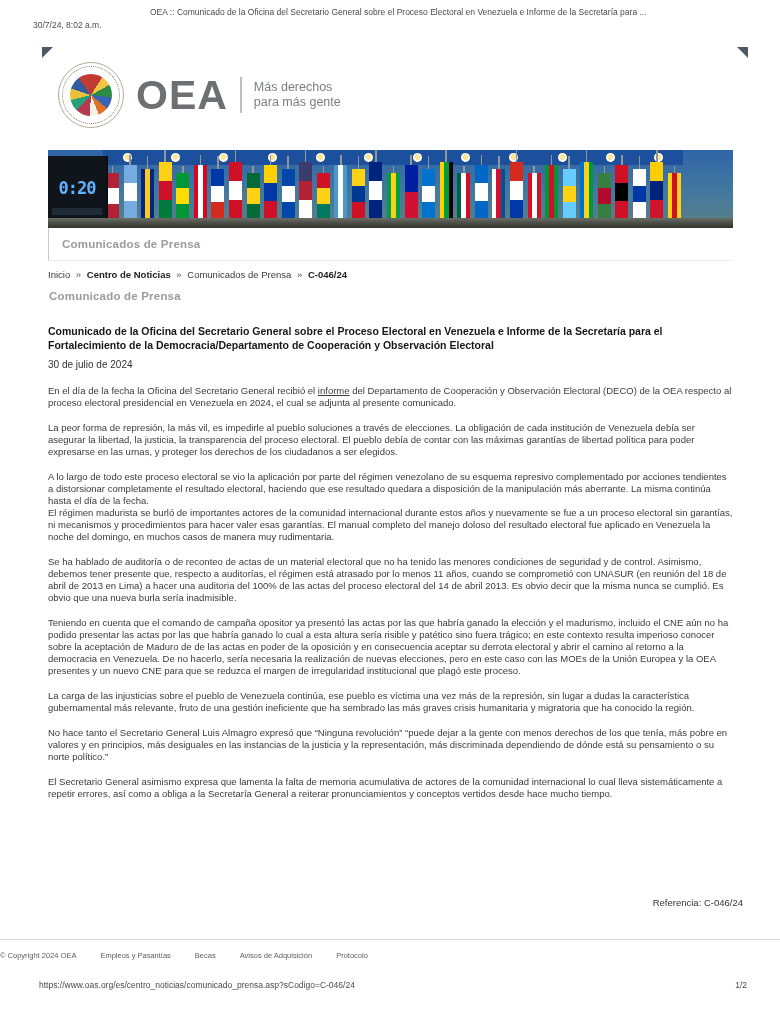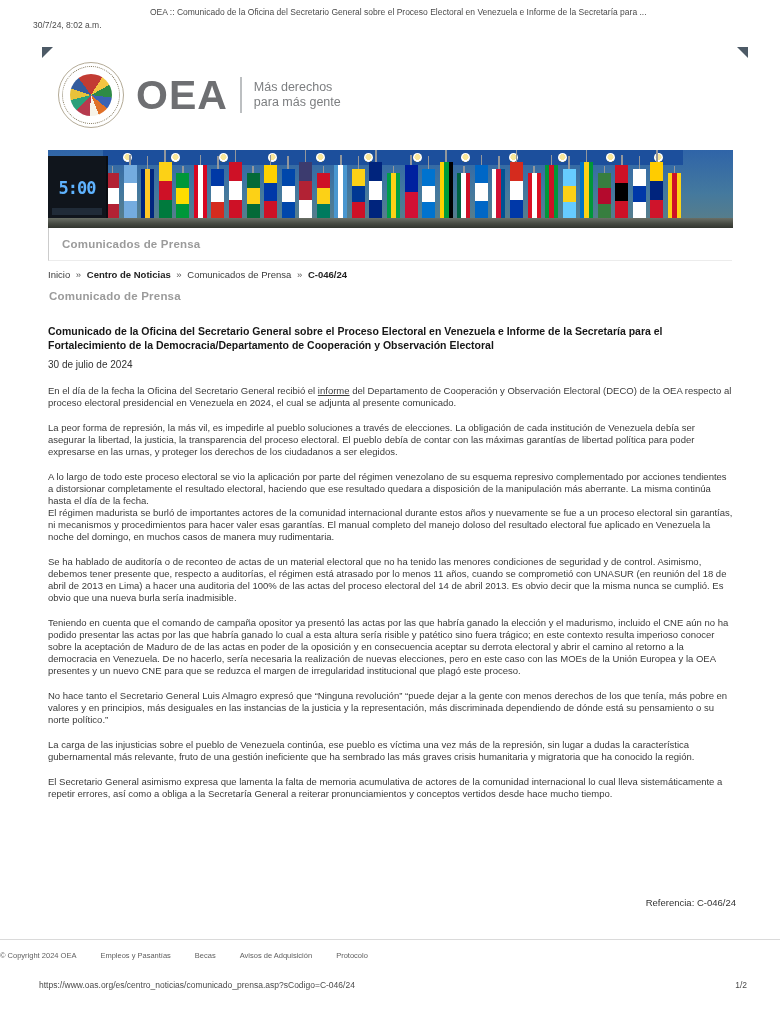--- a/index.html
+++ b/index.html
@@ -55,21 +55,21 @@
   .breadcrumb .sep{color:#555;margin:0 3px;}
 
   .section-heading{position:absolute;left:49px;top:290px;font-size:11.5px;font-weight:bold;color:#9b9b9b;letter-spacing:.2px;text-align:right;}
 
   
   .article{position:absolute;left:48px;top:324px;width:685px;color:#3a3a3a;}
   .article-title{font-size:10.5px;font-weight:bold;color:#171717;line-height:14px;margin:0 0 7px;}
   .article-date{font-size:10px;color:#333;margin:0 0 15px;}
   .article p{font-size:9.5px;line-height:12px;margin:0 0 13px;white-space:pre-line;}
   .inline-link{color:#3a3a3a;text-decoration:underline;cursor:pointer;}
-  .reference{position:absolute;right:44px;top:897px;font-size:9.5px;color:#333;padding-left:16px;}
+  .reference{position:absolute;right:37px;top:897px;font-size:9.5px;color:#333;padding-left:16px;}
 
   
   .footer-divider{position:absolute;left:0;top:939px;width:780px;height:1px;background:#dadada;}
   .footer-links{position:absolute;left:0;top:951px;width:780px;display:flex;justify-content:flex-start;gap:24px;font-size:7.5px;color:#5f5f5f;}
   .footer-links .flink{cursor:pointer;}
   .url-line{position:absolute;left:39px;top:980px;font-size:8.5px;color:#4a4a4a;}
   .page-num{position:absolute;right:33px;top:980px;font-size:8.5px;color:#4a4a4a;}
 </style>
 </head>
 <body>
@@ -235,21 +235,21 @@
         </div>
         <div class="flag">
           <div class="pole" style="height: 16px;"></div>
           <div class="cloth" style="height: 57px; background: linear-gradient(rgb(255, 204, 0) 0%, rgb(255, 204, 0) 33.3%, rgb(0, 36, 125) 33.3%, rgb(0, 36, 125) 66.7%, rgb(207, 20, 43) 66.7%, rgb(207, 20, 43) 100%);"></div>
         </div>
         <div class="flag">
           <div class="pole" style="height: 7px;"></div>
           <div class="cloth" style="height: 46px; background: linear-gradient(to right, rgb(252, 209, 22) 0%, rgb(252, 209, 22) 33.3%, rgb(206, 17, 38) 33.3%, rgb(206, 17, 38) 66.7%, rgb(252, 209, 22) 66.7%, rgb(252, 209, 22) 100%);"></div>
         </div>
       </div>
-    <div class="clock clock-left">5:00</div>
+    <div class="clock clock-left">0:20</div>
     <div class="banner-bottom"></div>
   </div>
 
   <div class="dept-strip">
     <span>Comunicados de Prensa</span>
   </div>
 
   <div class="breadcrumb">
     <span class="crumb">Inicio</span>
     <span class="sep">»</span>
@@ -264,22 +264,22 @@
 
   <div class="article">
     <h1 class="article-title">Comunicado de la Oficina del Secretario General sobre el Proceso Electoral en Venezuela e Informe de la Secretaría para el Fortalecimiento de la Democracia/Departamento de Cooperación y Observación Electoral</h1>
     <div class="article-date">30 de julio de 2024</div>
     <p><span>En el día de la fecha la Oficina del Secretario General recibió el </span><span class="inline-link">informe</span><span> del Departamento de Cooperación y Observación Electoral (DECO) de la OEA respecto al proceso electoral presidencial en Venezuela en 2024, el cual se adjunta al presente comunicado.</span></p>
     <p>La peor forma de represión, la más vil, es impedirle al pueblo soluciones a través de elecciones. La obligación de cada institución de Venezuela debía ser asegurar la libertad, la justicia, la transparencia del proceso electoral. El pueblo debía de contar con las máximas garantías de libertad política para poder expresarse en las urnas, y proteger los derechos de los ciudadanos a ser elegidos.</p>
     <p>A lo largo de todo este proceso electoral se vio la aplicación por parte del régimen venezolano de su esquema represivo complementado por acciones tendientes a distorsionar completamente el resultado electoral, haciendo que ese resultado quedara a disposición de la manipulación más aberrante. La misma continúa hasta el día de la fecha.
 El régimen madurista se burló de importantes actores de la comunidad internacional durante estos años y nuevamente se fue a un proceso electoral sin garantías, ni mecanismos y procedimientos para hacer valer esas garantías. El manual completo del manejo doloso del resultado electoral fue aplicado en Venezuela la noche del domingo, en muchos casos de manera muy rudimentaria.</p>
     <p>Se ha hablado de auditoría o de reconteo de actas de un material electoral que no ha tenido las menores condiciones de seguridad y de control. Asimismo, debemos tener presente que, respecto a auditorías, el régimen está atrasado por lo menos 11 años, cuando se comprometió con UNASUR (en reunión del 18 de abril de 2013 en Lima) a hacer una auditoria del 100% de las actas del proceso electoral del 14 de abril 2013. Es obvio decir que la misma nunca se cumplió. Es obvio que una nueva burla sería inadmisible.</p>
     <p>Teniendo en cuenta que el comando de campaña opositor ya presentó las actas por las que habría ganado la elección y el madurismo, incluido el CNE aún no ha podido presentar las actas por las que habría ganado lo cual a esta altura sería risible y patético sino fuera trágico; en este contexto resulta imperioso conocer sobre la aceptación de Maduro de de las actas en poder de la oposición y en consecuencia aceptar su derrota electoral y abrir el camino al retorno a la democracia en Venezuela. De no hacerlo, sería necesaria la realización de nuevas elecciones, pero en este caso con las MOEs de la Unión Europea y la OEA presentes y un nuevo CNE para que se reduzca el margen de irregularidad institucional que plagó este proceso.</p>
+    <p>La carga de las injusticias sobre el pueblo de Venezuela continúa, ese pueblo es víctima una vez más de la represión, sin lugar a dudas la característica gubernamental más relevante, fruto de una gestión ineficiente que ha sembrado las más graves crisis humanitaria y migratoria que ha conocido la región.</p>
     <p>No hace tanto el Secretario General Luis Almagro expresó que “Ninguna revolución” “puede dejar a la gente con menos derechos de los que tenía, más pobre en valores y en principios, más desiguales en las instancias de la justicia y la representación, más discriminada dependiendo de dónde está su pensamiento o su norte político.”</p>
-    <p>La carga de las injusticias sobre el pueblo de Venezuela continúa, ese pueblo es víctima una vez más de la represión, sin lugar a dudas la característica gubernamental más relevante, fruto de una gestión ineficiente que ha sembrado las más graves crisis humanitaria y migratoria que ha conocido la región.</p>
     <p>El Secretario General asimismo expresa que lamenta la falta de memoria acumulativa de actores de la comunidad internacional lo cual lleva sistemáticamente a repetir errores, así como a obliga a la Secretaría General a reiterar pronunciamientos y conceptos vertidos desde hace mucho tiempo.</p>
   </div>
 
   <div class="reference">Referencia: C-046/24</div>
 
   <div class="footer-divider"></div>
   <div class="footer-links">
     <span>© Copyright 2024 OEA</span>
     <span class="flink">Empleos y Pasantías</span>
     <span class="flink">Becas</span>

